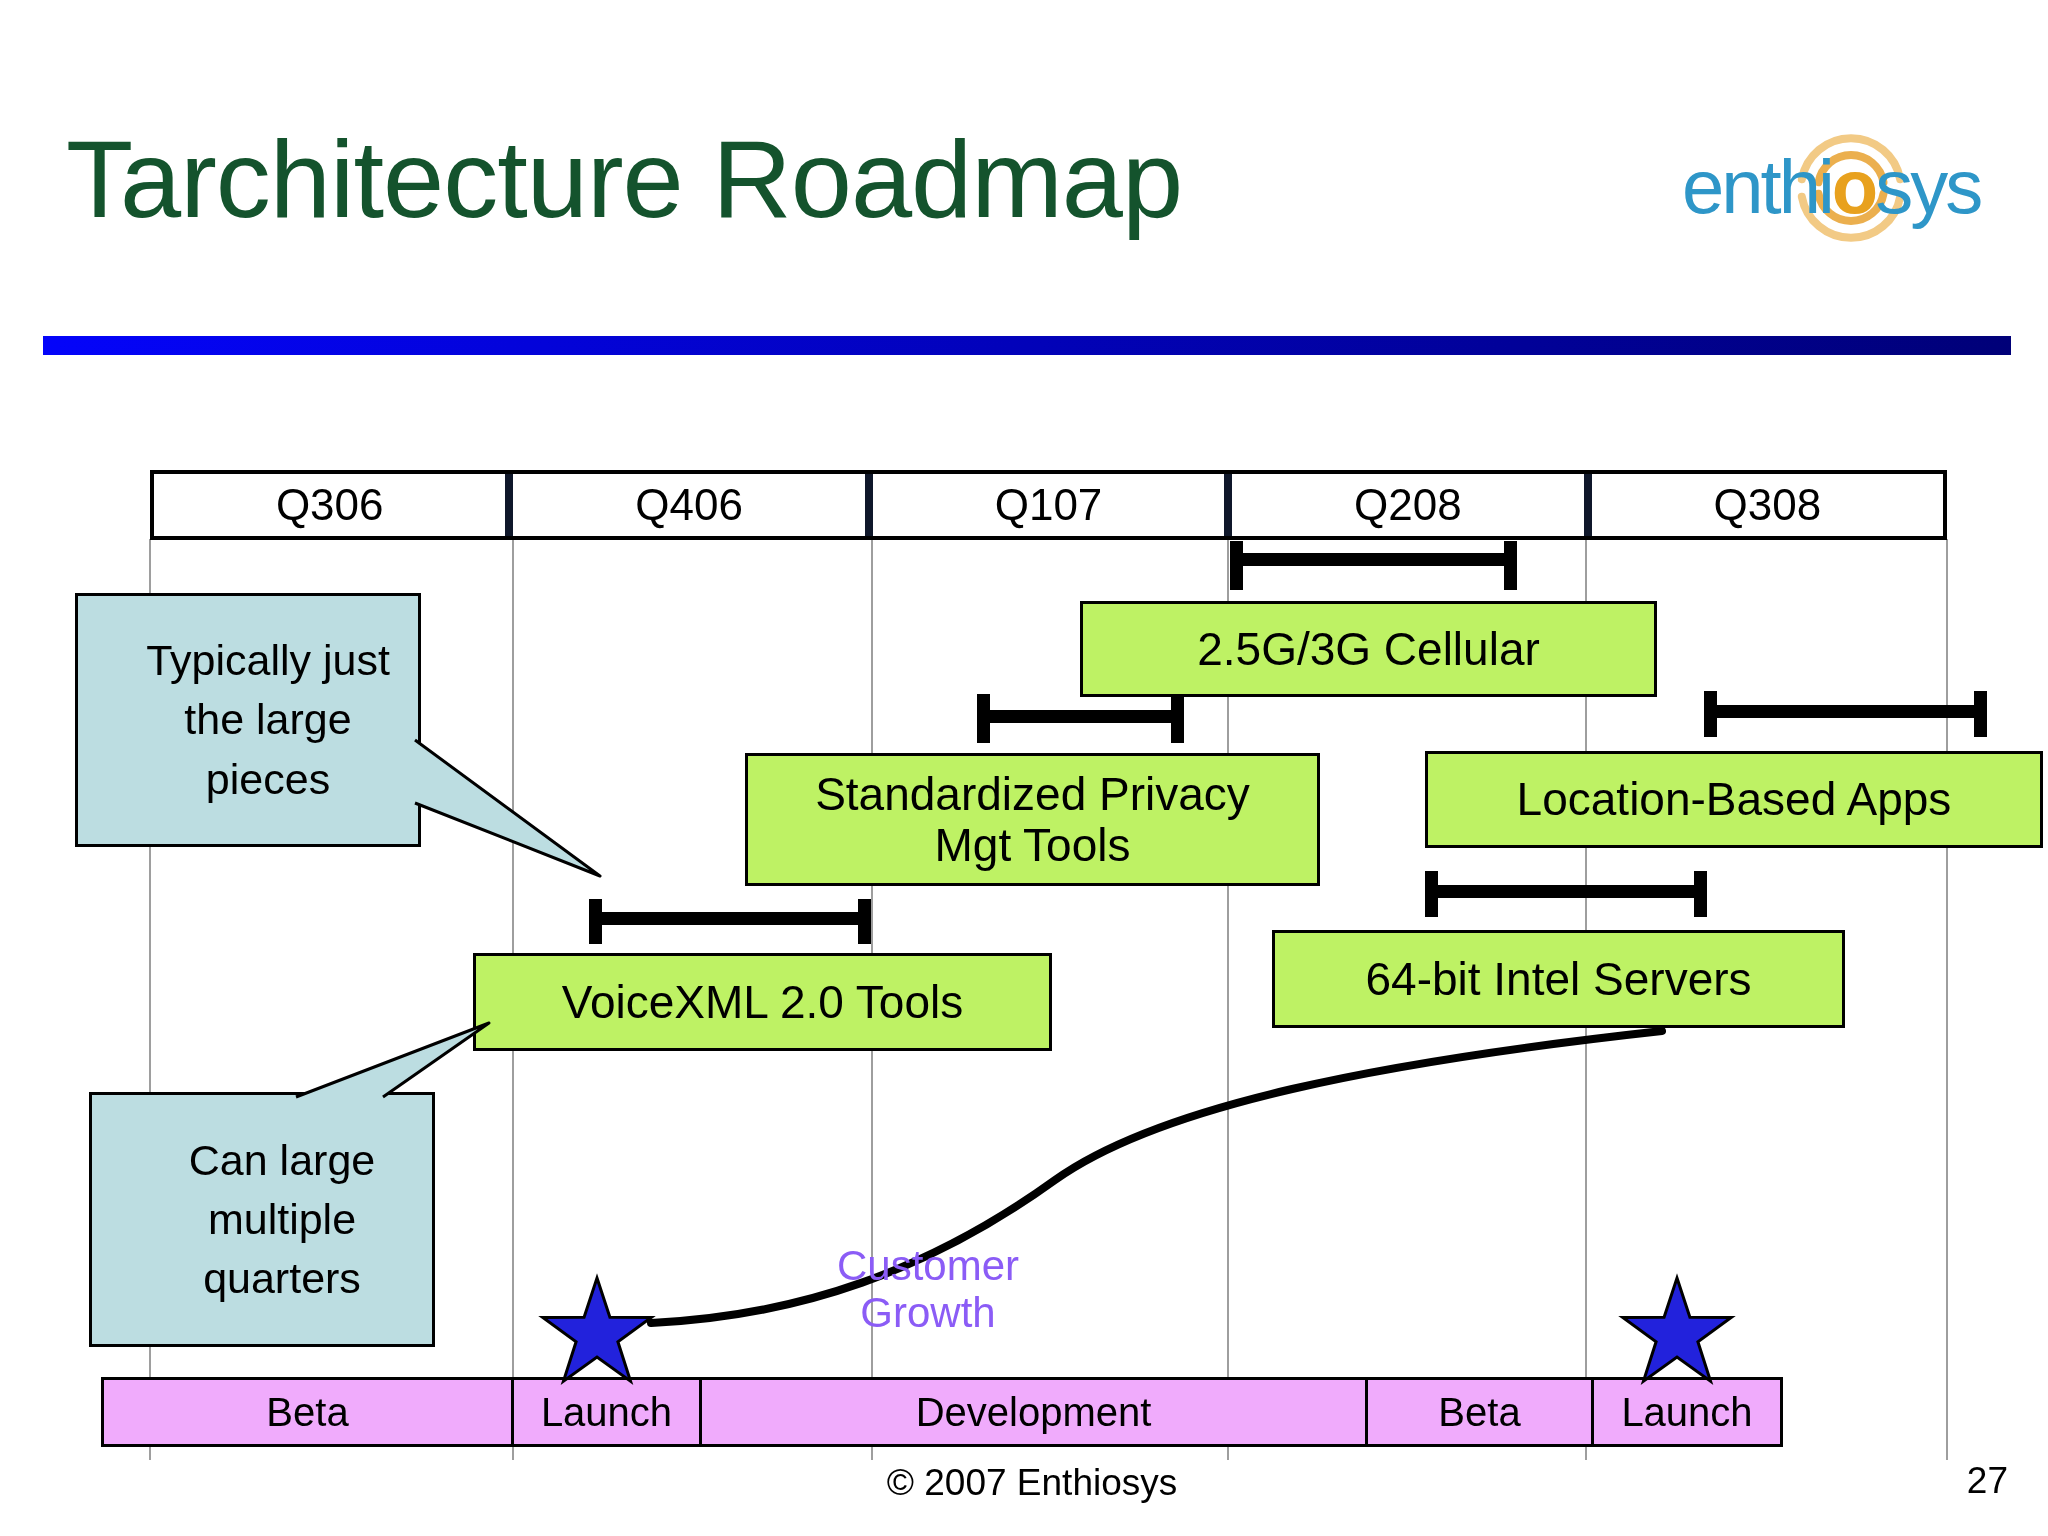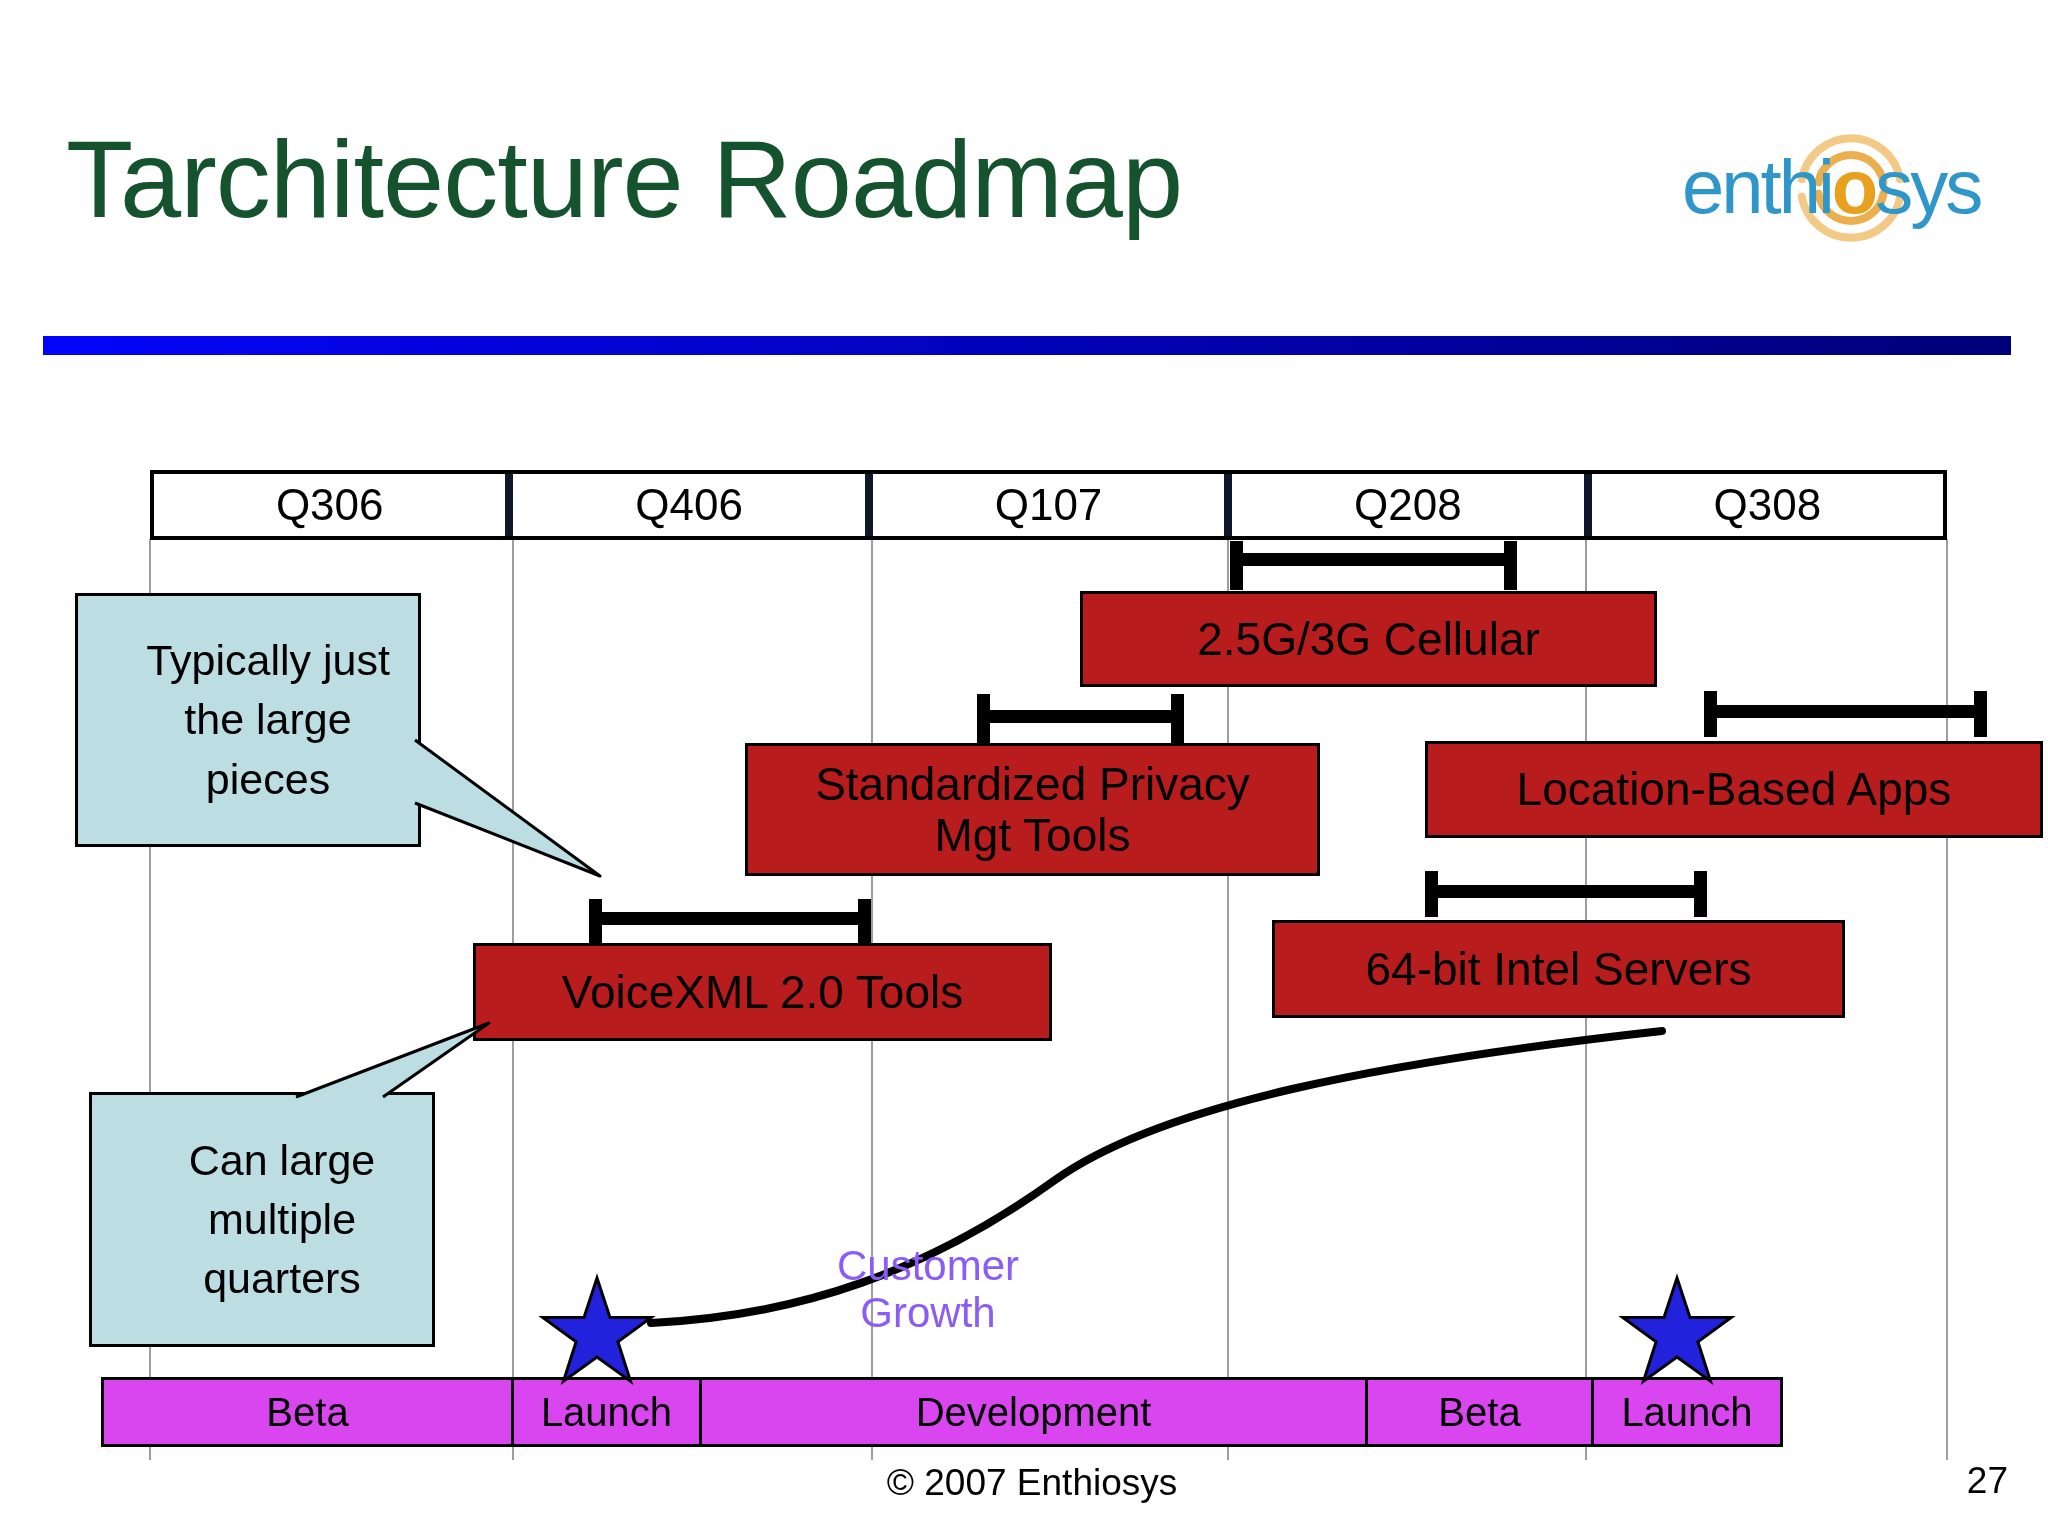--- a/index.html
+++ b/index.html
@@ -14,36 +14,36 @@
            background:linear-gradient(to right,#0404fa,#000078);}
 
   
   .qrow{left:150px;top:470px;width:1797px;height:70px;display:flex;
         border:4px solid #000;background:#fff;box-sizing:border-box;}
   .qcell{flex:1;display:flex;align-items:center;justify-content:center;
          font-size:44px;border-right:8px solid #0f172a;box-sizing:border-box;}
   .qcell:last-child{border-right:none;}
 
   
-  .fbox{background:#b91c1c;border:3px solid #000;box-sizing:border-box;
+  .fbox{background:#bef264;border:3px solid #000;box-sizing:border-box;
         display:flex;align-items:center;justify-content:center;text-align:center;
-        font-size:46px;line-height:1.1;}
+        font-size:46px;line-height:1.1;margin-top:10px;}
   .fbox .inner{display:inline-block;}
 
   
   .callout{background:#bcdde1;border:3px solid #000;box-sizing:border-box;
            display:flex;align-items:center;justify-content:flex-end;text-align:center;
            font-size:43px;line-height:1.38;}
 
   .growth-label{left:800px;top:1242px;width:256px;text-align:center;
                 font-size:42px;line-height:1.12;color:#8b5cf6;}
 
   
   .prow{left:101px;top:1377px;width:1682px;height:70px;display:flex;
-        border:3px solid #000;background:#d946ef;box-sizing:border-box;}
+        border:3px solid #000;background:#f0abfc;box-sizing:border-box;}
   .pcell{display:flex;align-items:center;justify-content:center;
          font-size:40px;border-right:3px solid #000;box-sizing:border-box;}
   .pcell:last-child{border-right:none;}
 
   .copyright{left:0;top:1462px;width:2064px;text-align:center;font-size:37px;}
   .pagenum{right:40px;top:1460px;font-size:37px;margin-left:8px;}
 </style>
 </head>
 <body>
 

